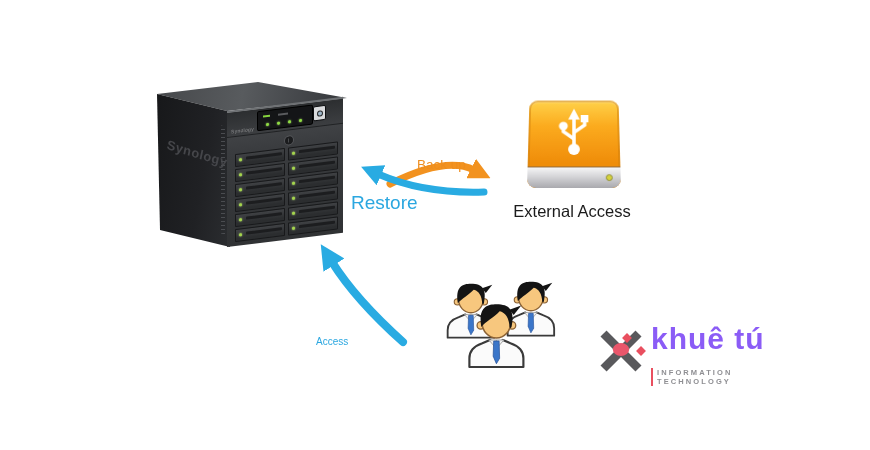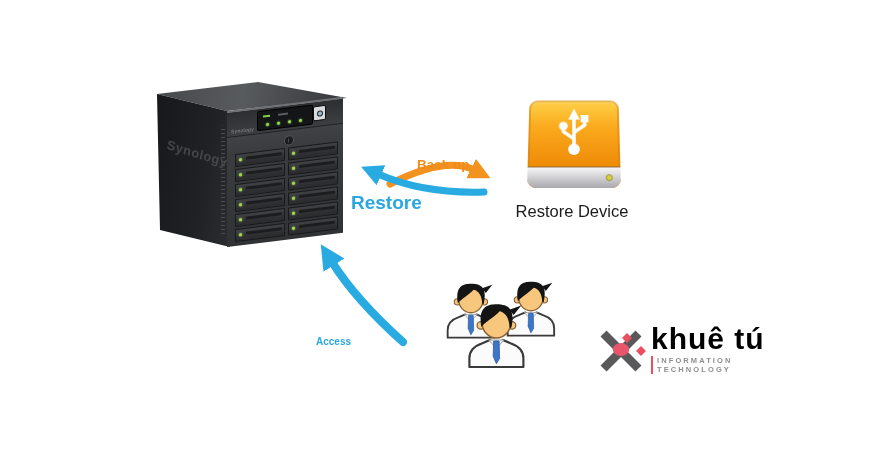--- a/index.html
+++ b/index.html
@@ -45,21 +45,21 @@
   .bay-col.c1{left:0;} .bay-col.c2{left:53px;}
   .bay{position:relative;width:50px;height:13px;margin-bottom:2px;border-radius:1px;
     background:linear-gradient(180deg,#404245 0%,#2b2d2f 80%);
     border:1px solid #18191b;box-sizing:border-box;}
   .bay::after{content:"";position:absolute;left:10px;right:2px;top:3px;height:3px;
     background:#1c1d1f;border-radius:1px;}
   .bay::before{content:"";position:absolute;left:3px;top:4px;width:3px;height:3px;
     background:#a5d64b;border-radius:50%;box-shadow:0 0 2px #c4f07a;}
 
   
-  .lbl{position:absolute;font-weight:bold;}
+  .lbl{position:absolute;font-weight:normal;}
   .lbl-backup{left:417px;top:157px;color:#ee8d1e;font-size:13.5px;}
   .lbl-restore{left:351px;top:192px;color:#2ba7e0;font-size:19px;}
   .lbl-access{left:316px;top:336px;color:#2ba7e0;font-size:10px;}
   .lbl-extdev{left:507px;top:202px;width:130px;text-align:center;color:#1b1b1b;
     font-size:16.5px;font-weight:normal;}
 
   
   .drive{position:absolute;left:527px;top:95px;width:94px;height:93px;}
   .drive-body{position:absolute;inset:0;border-radius:9px;overflow:hidden;
     transform:perspective(240px) rotateX(8deg);transform-origin:50% 100%;
@@ -73,21 +73,21 @@
   .drive-usb{position:absolute;left:50%;top:8px;transform:translateX(-50%);}
 
   
   .users{position:absolute;left:441px;top:276px;width:120px;height:96px;}
 
   
   .logo{position:absolute;left:596px;top:324px;width:180px;height:56px;}
   .logo-mark{position:absolute;left:0;top:2px;}
   .logo-text{position:absolute;left:55px;top:0;}
   .logo-name{font-size:30px;font-weight:bold;letter-spacing:1px;line-height:30px;}
-  .logo-tagline{margin-top:2px;font-size:7.5px;letter-spacing:2.1px;color:#8f8f93;
+  .logo-tagline{margin-top:14px;font-size:7.5px;letter-spacing:2.1px;color:#8f8f93;
     border-left:2px solid #e94f5f;padding-left:4px;font-weight:bold;}
 
   
   .arrows{position:absolute;left:0;top:0;pointer-events:none;}
 </style>
 </head>
 <body>
 
 <div class="stage">
 
@@ -157,21 +157,21 @@
         <polygon points="22,1 28,13 16,13" fill="#ffffff"></polygon>
         <circle cx="11" cy="20" r="4.6" fill="#ffffff"></circle>
         <rect x="29" y="8" width="8" height="8" fill="#ffffff"></rect>
         <circle cx="22" cy="45" r="6" fill="#ffffff"></circle>
       </svg>
       <div class="drive-band">
         <div class="drive-led"></div>
       </div>
     </div>
   </div>
-  <div class="lbl lbl-extdev">Restore Device</div>
+  <div class="lbl lbl-extdev">External Access</div>
 
   <svg class="users" width="120" height="96" viewBox="0 0 120 96">
     <defs>
       <g id="person">
         <path d="M5,62 L5,54 Q5,44 17,40 L24,37 Q30,42 36,37 L43,40 Q55,44 55,54 L55,62 Z" fill="#fbfbfb" stroke="#3a3a3a" stroke-width="2" stroke-linejoin="round"></path>
         <polygon points="23,37 30,45 30,37" fill="#efefef" stroke="#9a9a9a" stroke-width="0.8"></polygon>
         <polygon points="37,37 30,45 30,37" fill="#efefef" stroke="#9a9a9a" stroke-width="0.8"></polygon>
         <path d="M27.5,38 L32.5,38 L33,54 L30,59 L27,52 Z" fill="#3b76c9" stroke="#29559c" stroke-width="0.7"></path>
         <circle cx="15.5" cy="23.5" r="3.4" fill="#f7c77e" stroke="#8a6134" stroke-width="1.2"></circle>
         <circle cx="44.5" cy="23.5" r="3.4" fill="#f7c77e" stroke="#8a6134" stroke-width="1.2"></circle>
@@ -190,18 +190,18 @@
       <path d="M4,10 L10,4 L25,19 L40,4 L46,10 L31,25 L46,40 L40,46 L25,31 L10,46 L4,40 L19,25 Z" fill="#59595c"></path>
       <rect x="-1" y="-1" width="10" height="10" fill="#ffffff" transform="rotate(45 4 4)"></rect>
       <rect x="41" y="-1" width="10" height="10" fill="#ffffff" transform="rotate(45 46 4)"></rect>
       <rect x="-1" y="41" width="10" height="10" fill="#ffffff" transform="rotate(45 4 46)"></rect>
       <rect x="41" y="41" width="10" height="10" fill="#ffffff" transform="rotate(45 46 46)"></rect>
       <rect x="27.5" y="8.5" width="7" height="7" fill="#e94f5f" transform="rotate(45 31 12)"></rect>
       <rect x="41.5" y="21.5" width="7" height="7" fill="#e94f5f" transform="rotate(45 45 25)"></rect>
       <ellipse cx="25" cy="23.5" rx="8.2" ry="6.4" fill="#e9566b"></ellipse>
     </svg>
     <div class="logo-text">
-      <div class="logo-name" style="color:#000000">khuê tú</div>
+      <div class="logo-name" style="color:#8b5cf6">khuê tú</div>
       <div class="logo-tagline">INFORMATION TECHNOLOGY</div>
     </div>
   </div>
 
 </div>
 
 </body></html>

